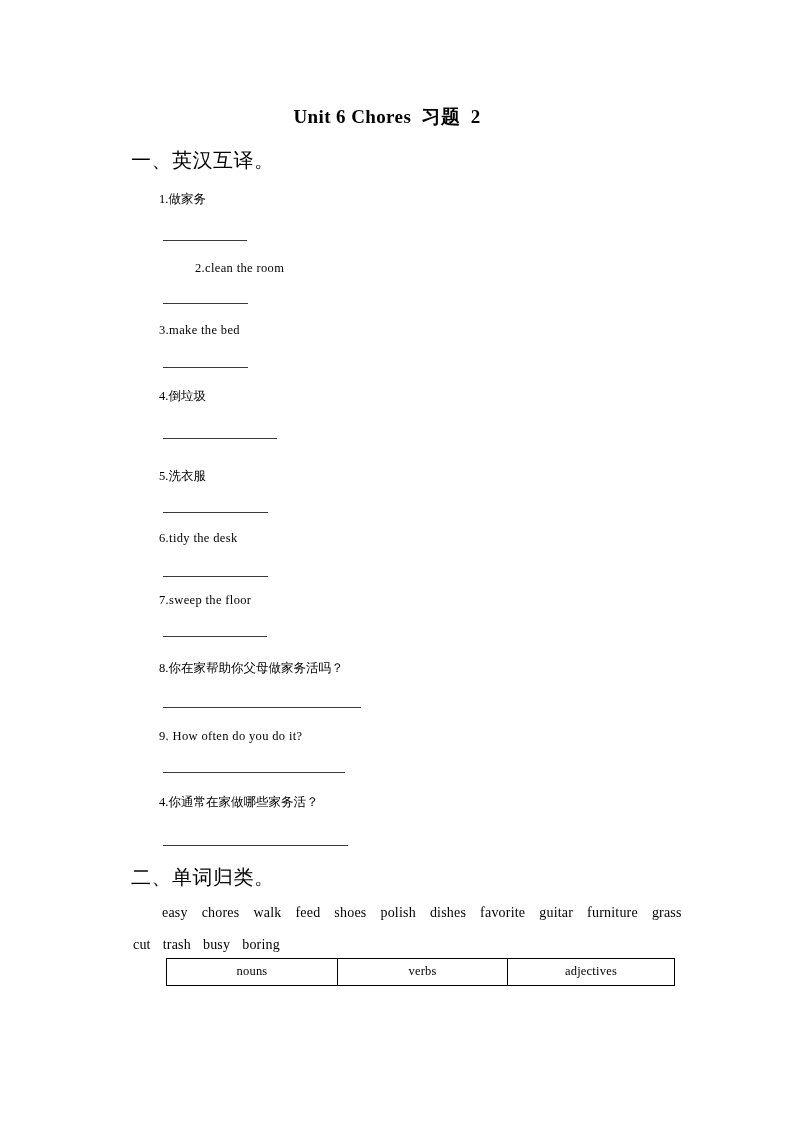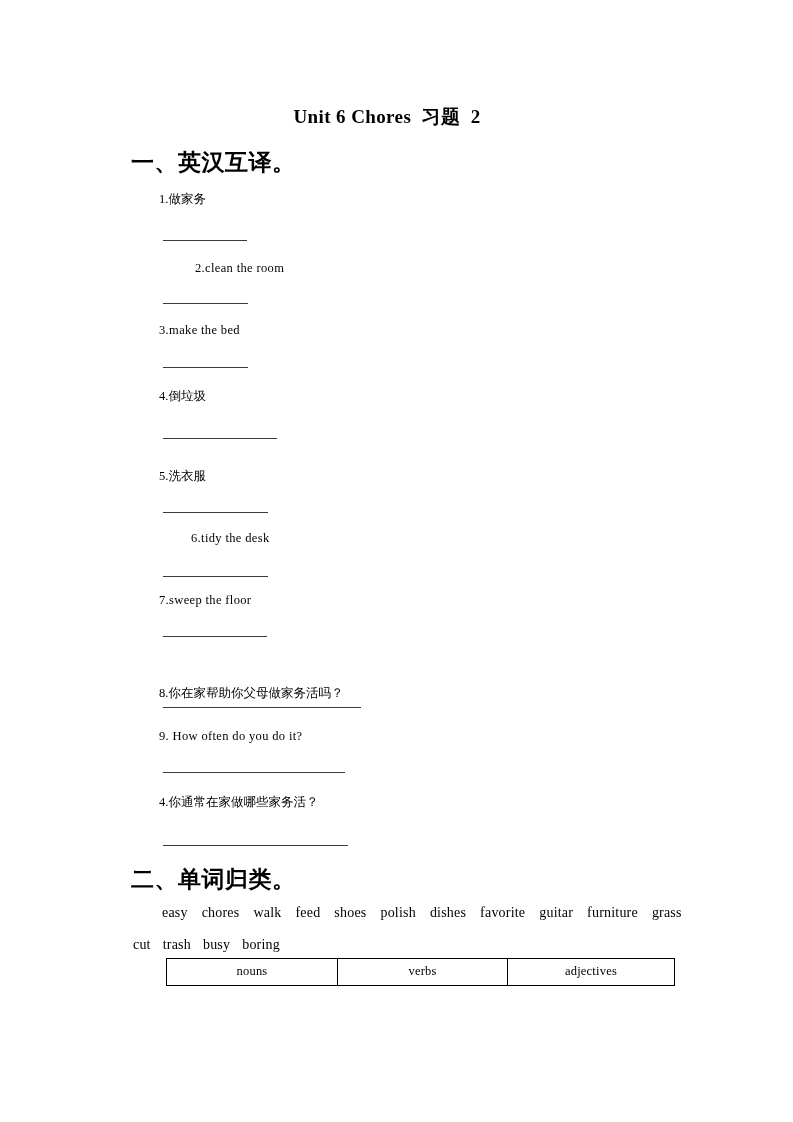--- a/index.html
+++ b/index.html
@@ -36,22 +36,22 @@
     font-weight: bold;
     letter-spacing: 0.4px;
     white-space: pre;
   }
 
   
   .section-heading {
     position: absolute;
     left: 115px;
     font-family: "DejaVu Sans", "Liberation Sans", sans-serif;
-    font-size: 23px;
-    font-weight: bold;
+    font-size: 20px;
+    font-weight: normal;
     letter-spacing: 0.5px;
     white-space: pre;
   }
   #heading-1 { top: 147px; }
   #heading-2 { top: 864px; }
 
   
   .item {
     position: absolute;
     left: 143px;
@@ -122,25 +122,25 @@
       <div class="item" style="top: 192px;">1.做家务</div>
       <div class="blank" style="top: 240px; width: 84px;"></div>
       <div class="item eng" style="top: 261px; margin-left: 36px;">2.clean the room</div>
       <div class="blank" style="top: 303px; width: 85px;"></div>
       <div class="item eng" style="top: 323px;">3.make the bed</div>
       <div class="blank" style="top: 367px; width: 85px;"></div>
       <div class="item" style="top: 389px;">4.倒垃圾</div>
       <div class="blank" style="top: 438px; width: 114px;"></div>
       <div class="item" style="top: 461px; margin-top: 8px;">5.洗衣服</div>
       <div class="blank" style="top: 512px; width: 105px;"></div>
-      <div class="item eng" style="top: 531px; margin-left: 32px;">6.tidy the desk</div>
+      <div class="item eng" style="top: 531px;">6.tidy the desk</div>
       <div class="blank" style="top: 576px; width: 105px;"></div>
       <div class="item eng" style="top: 593px;">7.sweep the floor</div>
       <div class="blank" style="top: 636px; width: 104px;"></div>
-      <div class="item" style="top: 661px; margin-top: 25px;">8.你在家帮助你父母做家务活吗？</div>
+      <div class="item" style="top: 661px;">8.你在家帮助你父母做家务活吗？</div>
       <div class="blank" style="top: 707px; width: 198px;"></div>
       <div class="item eng" style="top: 729px;">9. How often do you do it?</div>
       <div class="blank" style="top: 772px; width: 182px;"></div>
       <div class="item" style="top: 795px;">4.你通常在家做哪些家务活？</div>
       <div class="blank" style="top: 845px; width: 185px;"></div>
     </div>
 
   <div class="section-heading" id="heading-2">二、单词归类。</div>
 
   <div class="wordbank-line" id="wordbank-line-1"><span class="word">easy</span><span style="display: inline-block; width: 14px;"></span><span class="word">chores</span><span style="display: inline-block; width: 14px;"></span><span class="word">walk</span><span style="display: inline-block; width: 14px;"></span><span class="word">feed</span><span style="display: inline-block; width: 14px;"></span><span class="word">shoes</span><span style="display: inline-block; width: 14px;"></span><span class="word">polish</span><span style="display: inline-block; width: 14px;"></span><span class="word">dishes</span><span style="display: inline-block; width: 14px;"></span><span class="word">favorite</span><span style="display: inline-block; width: 14px;"></span><span class="word">guitar</span><span style="display: inline-block; width: 14px;"></span><span class="word">furniture</span><span style="display: inline-block; width: 14px;"></span><span class="word">grass</span></div>

